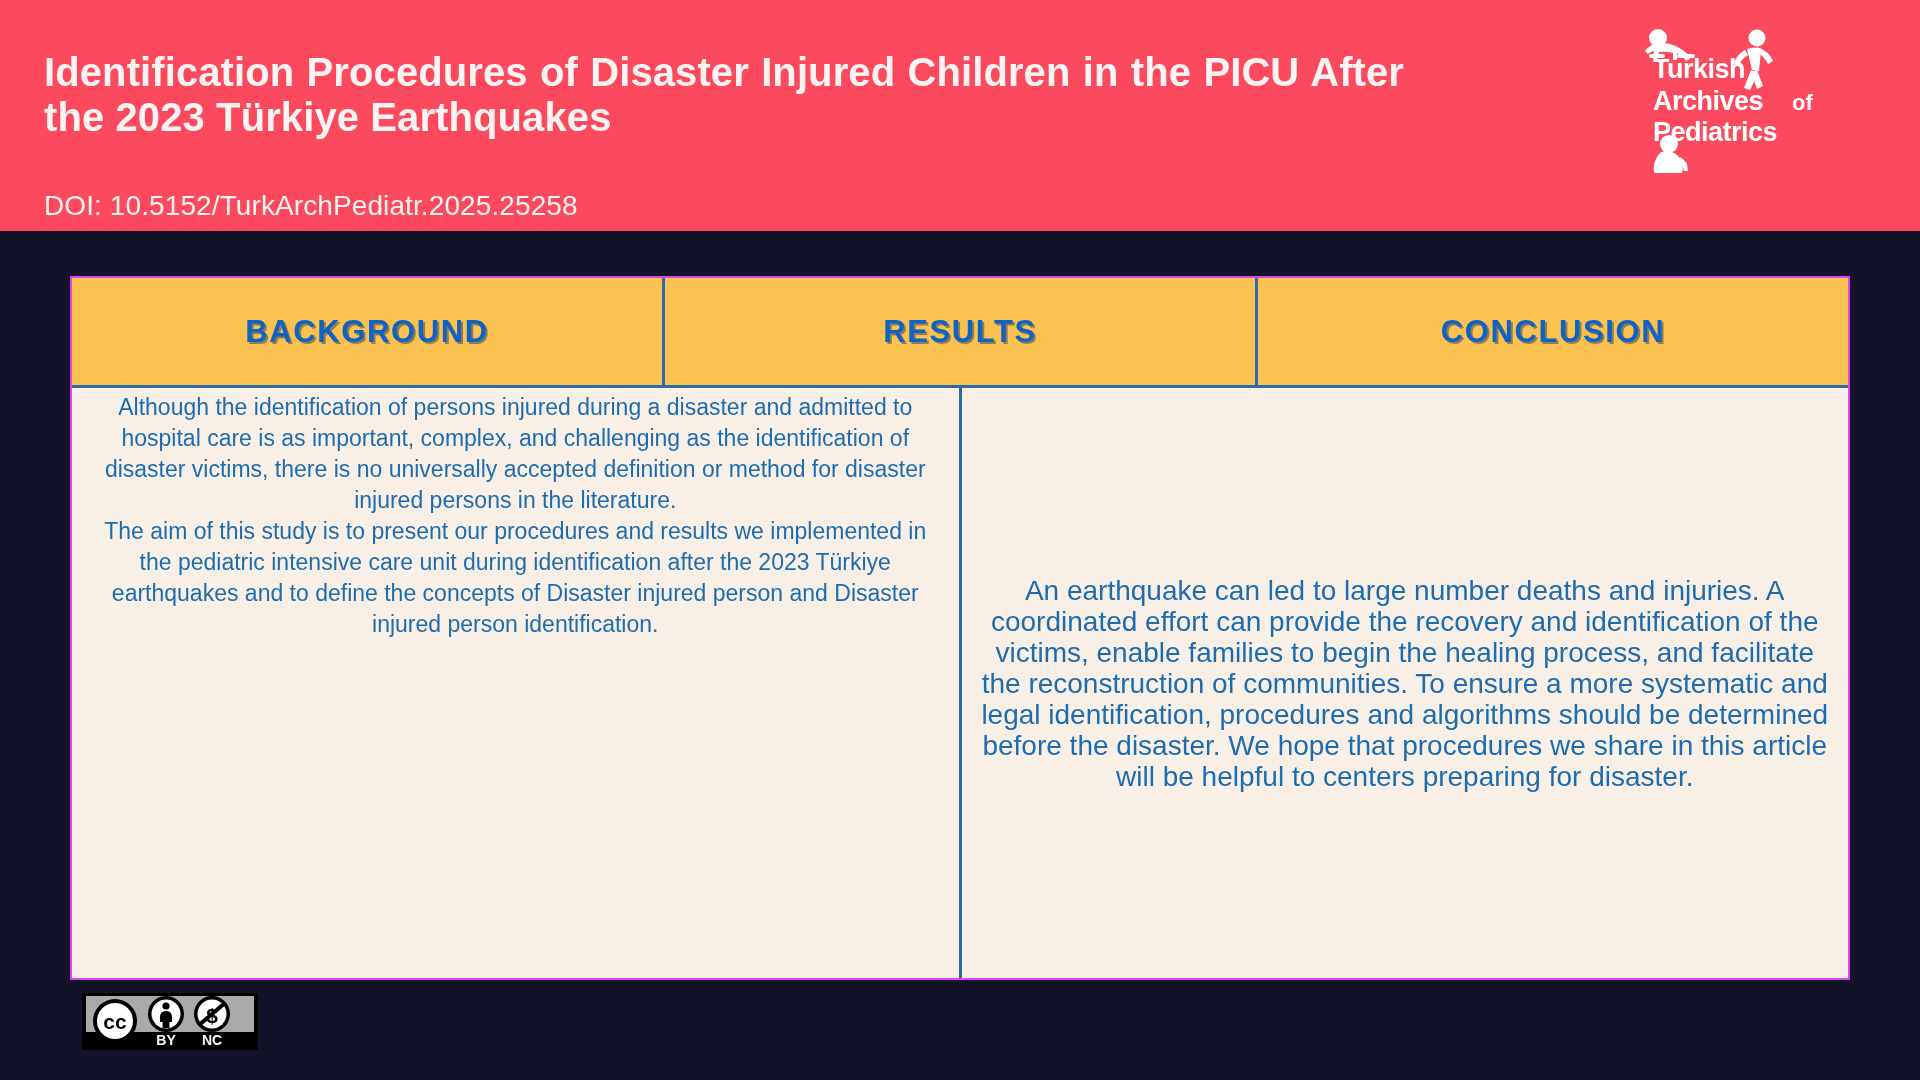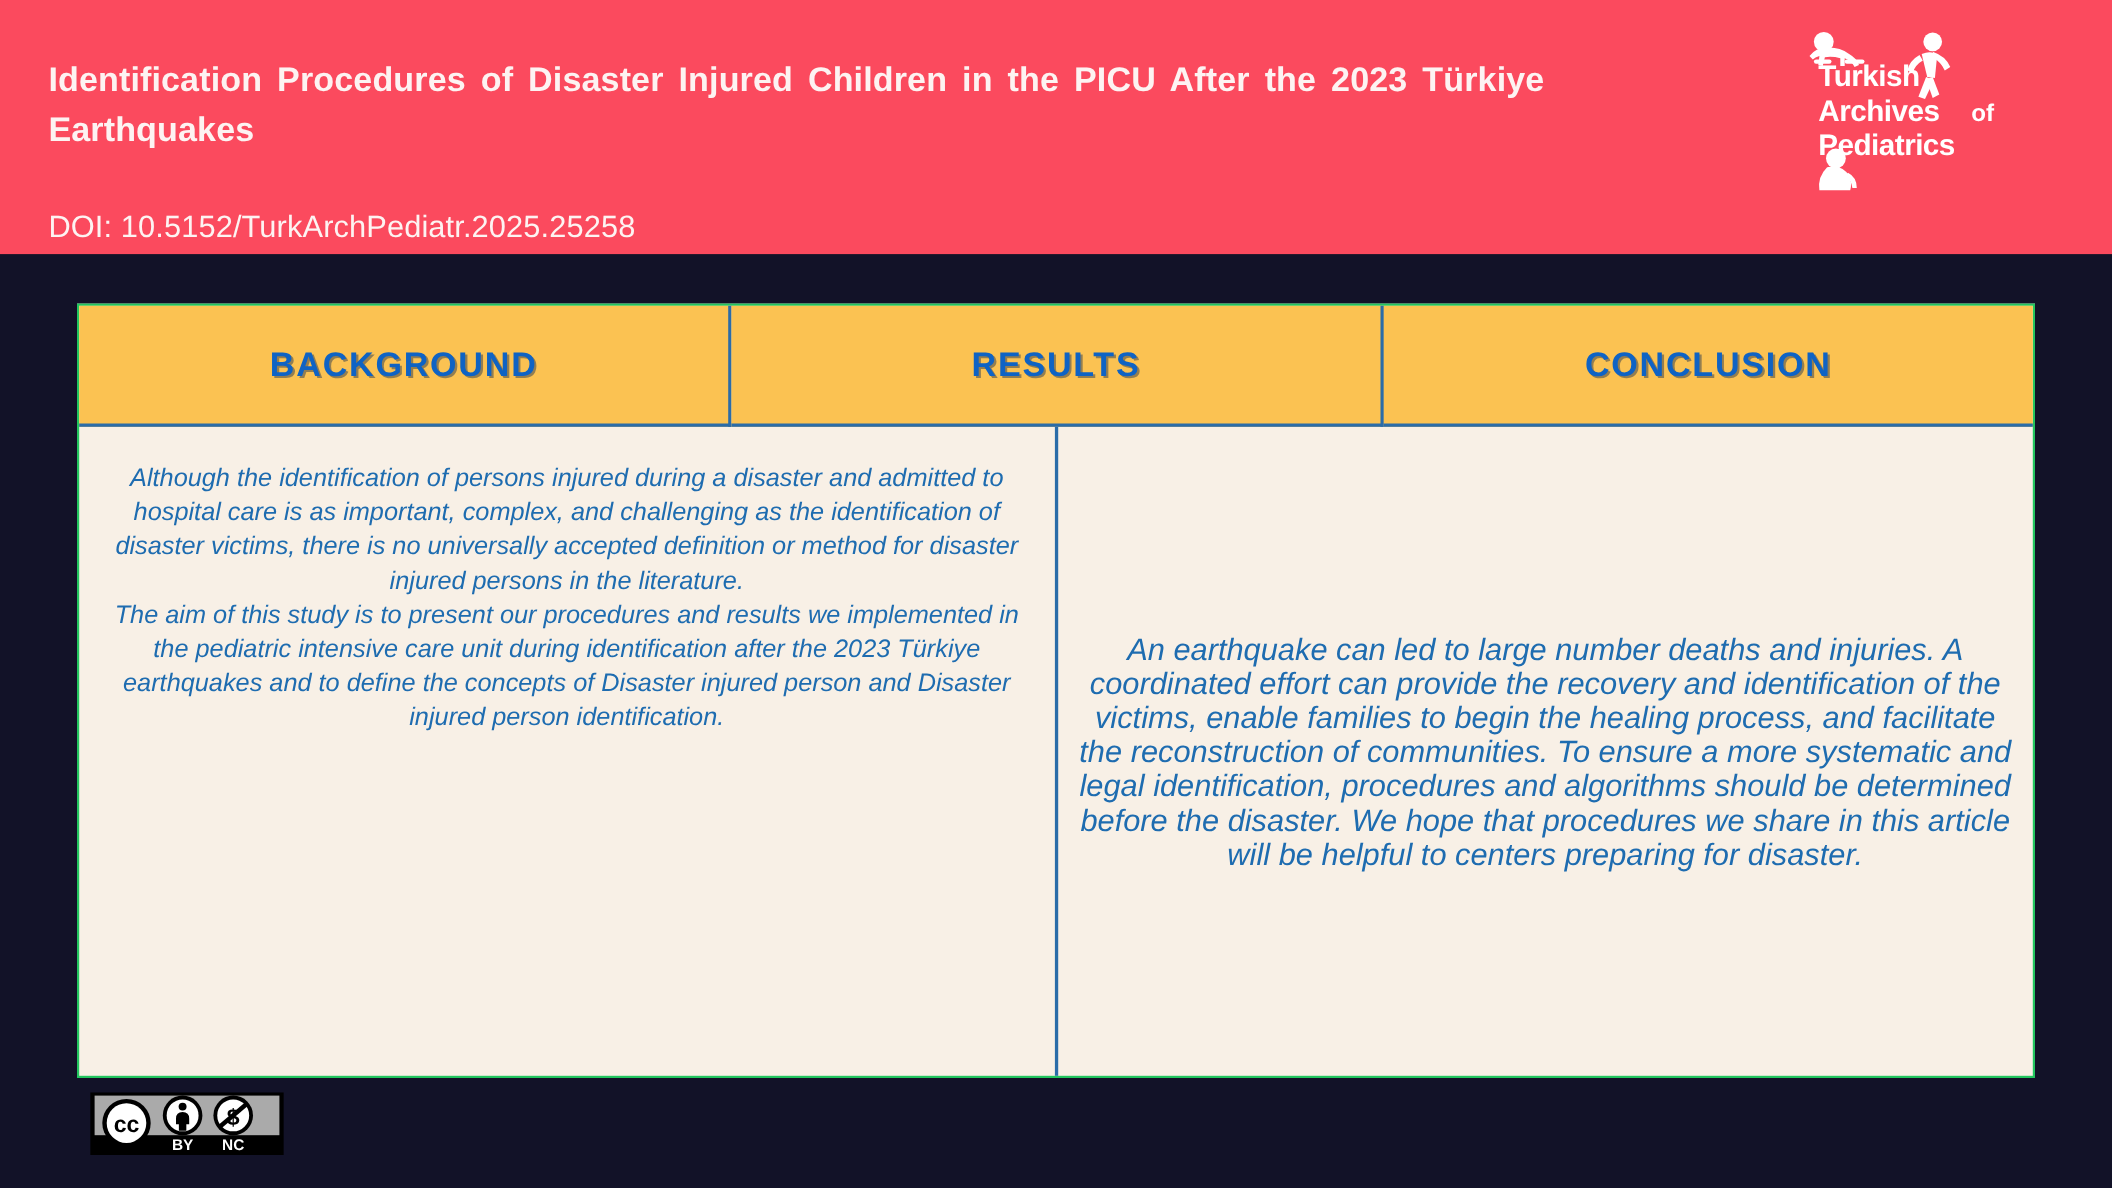--- a/index.html
+++ b/index.html
@@ -25,21 +25,21 @@
     background: #FB4A5E;
     overflow: hidden;
   }
 
   .banner-title {
     position: absolute;
     left: 44px;
     top: 50px;
     width: 1360px;
     color: #FDF3F2;
-    font-size: 31px;
+    font-size: 40px;
     font-weight: bold;
     line-height: 45px;
     text-align: justify;
     text-align-last: left;
     letter-spacing: 0.1px;
   }
 
   .banner-doi {
     position: absolute;
     left: 44px;
@@ -62,21 +62,21 @@
 
   
   .table {
     position: absolute;
     left: 70px;
     top: 276px;
     width: 1780px;
     height: 704px;
     display: flex;
     flex-direction: column;
-    border: 2px solid #22c55e;
+    border: 2px solid #d946ef;
     background: #F8F0E6;
   }
 
   .thead {
     display: flex;
     height: 110px;
     flex: 0 0 110px;
   }
 
   .th {
@@ -97,25 +97,24 @@
 
   .tbody {
     display: flex;
     flex: 1 1 auto;
     min-height: 0;
   }
 
   .td {
     flex: 1 1 0;
     border-right: 3px solid #2B6CA8;
-    padding: 31px 16px;
+    padding: 4px 16px;
     display: flex;
     align-items: flex-start;
     justify-content: flex-end;
-    font-style: italic;
   }
   .td:last-child { border-right: none; }
   .td.middle { align-items: center; }
   .td.conclusion { align-items: center; }
 
   .cell-text {
     color: #1E6CB0;
     font-size: 23.5px;
     line-height: 31px;
     text-align: center;

